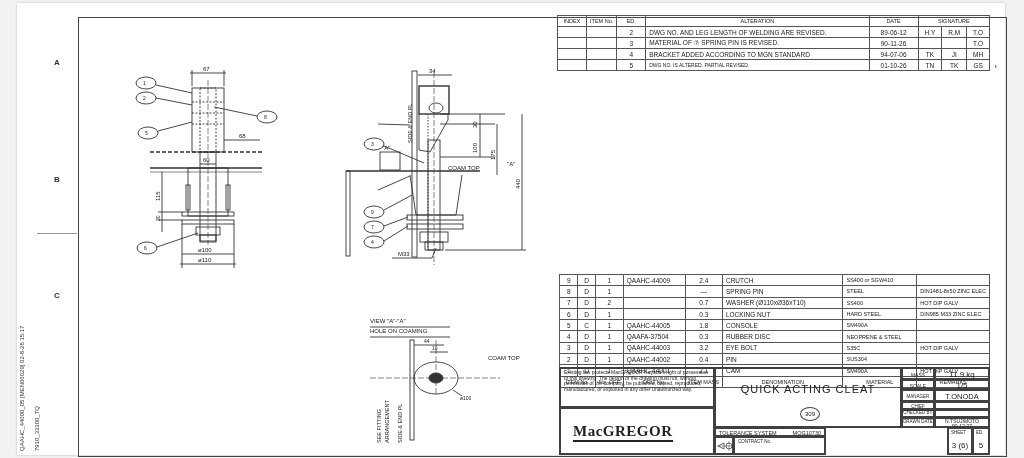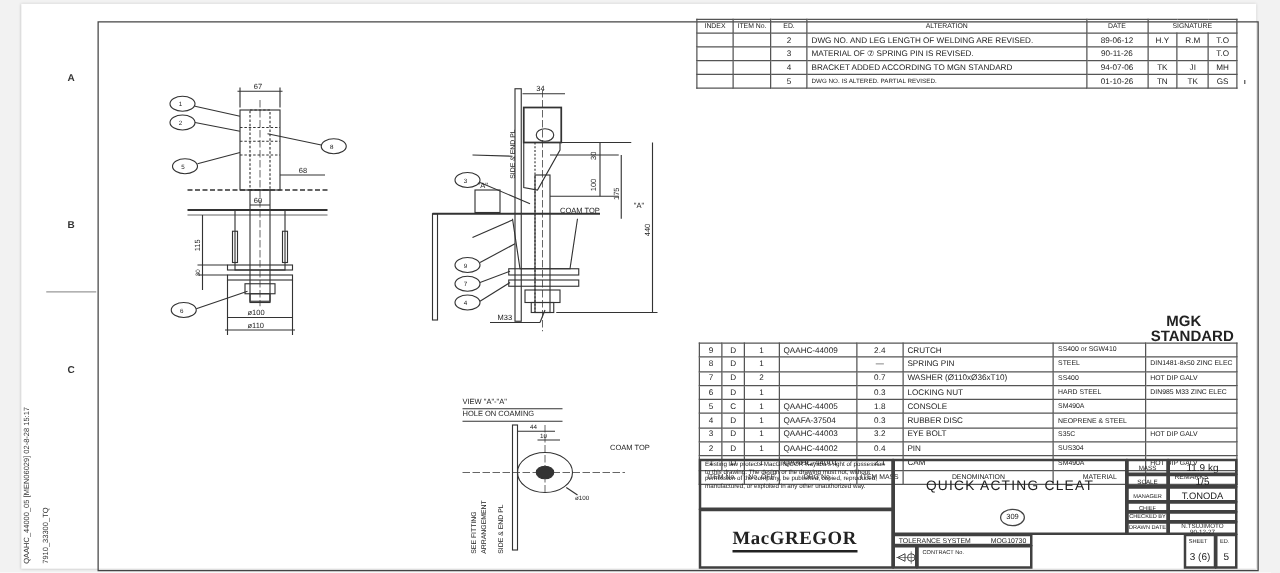--- a/index.html
+++ b/index.html
@@ -80,24 +80,20 @@
       <td class="c">5</td>
       <td style="font-size:5px">DWG NO. IS ALTERED. PARTIAL REVISED.</td>
       <td class="c">01-10-26</td>
       <td class="c">TN</td>
       <td class="c">TK</td>
       <td class="c">GS</td>
     </tr>
   </tbody>
     </table>
 
-  <div class="abs" style="left:870px;top:248px;width:100px;text-align:right;font-weight:bold;font-size:12px;line-height:12px;">
-    <div style="text-align:center;padding-left:20px;">MGK</div>
-    <div>STANDARD</div>
-  </div>
 
   <table class="bom abs" style="left:542px;top:271px;width:431px;">
     <tbody id="bom-body">
         <tr>
           <td class="c" style="width: 14px;">9</td>
           <td class="c" style="width: 12px;">D</td>
           <td class="c" style="width: 18px;">1</td>
           <td style="width: 64px;">QAAHC-44009</td>
           <td class="c" style="width: 24px;">2.4</td>
           <td style="width: 140px;">CRUTCH</td>
@@ -191,21 +187,21 @@
           <td colspan="1">ITEM MASS</td>
           <td colspan="1">DENOMINATION</td>
           <td colspan="1">MATERIAL</td>
           <td colspan="1">REMARKS</td>
         </tr>
       </tbody>
   </table>
 
   <div class="tb tiny" style="left:542px;top:364px;width:156px;height:41px;padding:1px 3px;">Existing law protects MacGREGOR-Kayaba's right of possession to this drawing. The design or the drawing must not, without permission of the company, be published, copied, reproduced, manufactured, or exploited in any other unauthorized way.</div>
   <div class="tb" style="left:542px;top:404px;width:156px;height:48px;">
-    <div style="position:absolute;left:25px;top:14px;font-weight:bold;font-size:15px;font-family:'Liberation Serif',serif;letter-spacing:0.5px;border-bottom:2px solid #222;">MacGREGOR</div>
+    <div style="position:absolute;left:12px;top:14px;font-weight:bold;font-size:15px;font-family:'Liberation Serif',serif;letter-spacing:0.5px;border-bottom:2px solid #222;">MacGREGOR</div>
   </div>
   <div class="tb" style="left:697px;top:364px;width:188px;height:61px;">
     <div style="position:absolute;left:0;right:0;top:14px;text-align:center;font-size:11px;letter-spacing:1px;">QUICK ACTING CLEAT</div>
     <div style="position:absolute;left:84px;top:38px;width:18px;height:12px;border:1px solid #444;border-radius:50%;font-size:6px;text-align:center;line-height:12px;">309</div>
   </div>
   <div class="tb" style="left:697px;top:424px;width:112px;height:10px;font-size:5.5px;padding:1px 3px;">
     <span>TOLERANCE SYSTEM</span>
     <span style="float:right;">MOG10730</span>
   </div>
   <div class="tb" style="left:697px;top:433px;width:20px;height:19px;">

